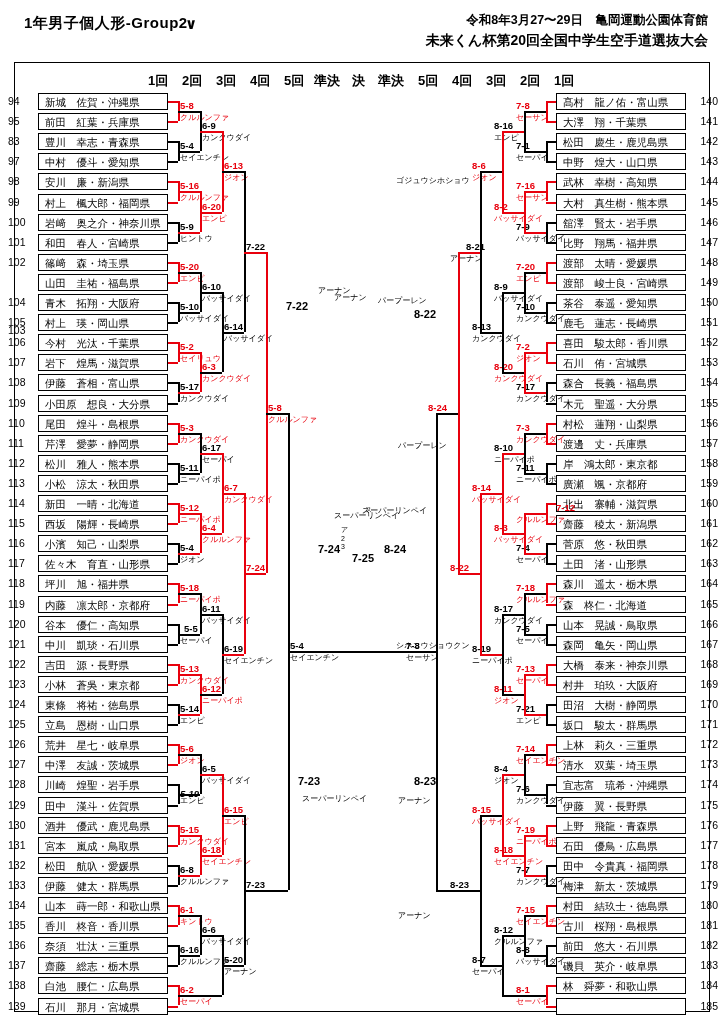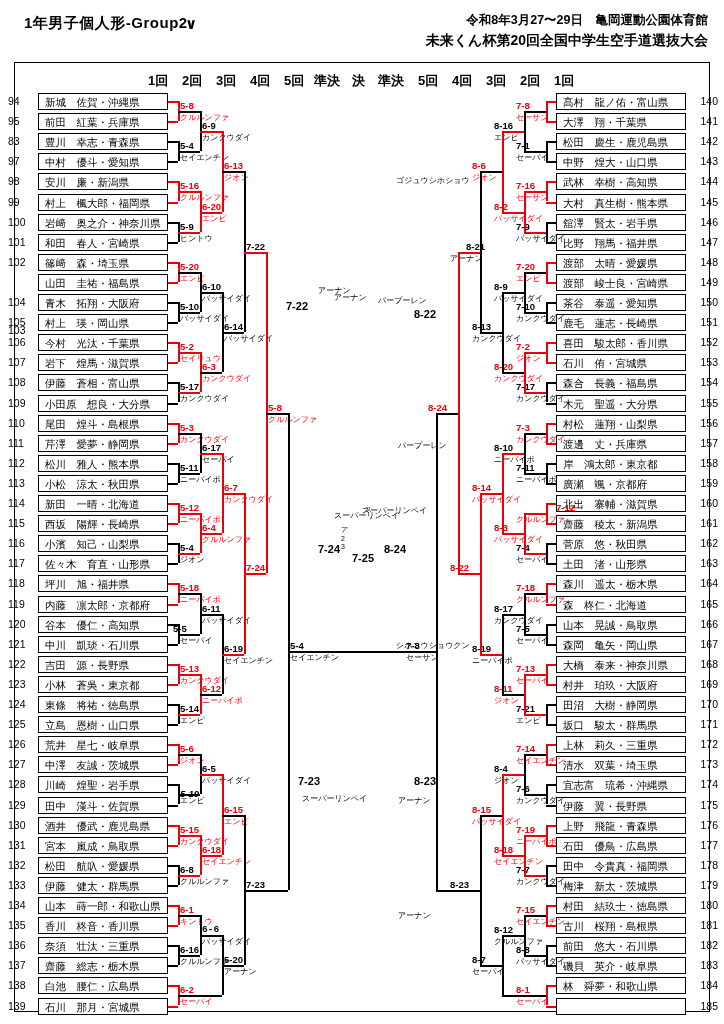--- a/index.html
+++ b/index.html
@@ -315,21 +315,21 @@
       <div class="score" style="left:180px;top:542.25px;">5-4</div>
       <div class="tech" style="left:180px;top:554.25px;">ジオン</div>
       <div class="hl r" style="left:168px;top:583.4000000000001px;width:10px;"></div>
       <div class="hl r" style="left:168px;top:603.5px;width:10px;"></div>
       <div class="vl r" style="left:178px;top:583.4000000000001px;height:20.09999999999991px;"></div>
       <div class="score rr" style="left:180px;top:582.45px;">5-18</div>
       <div class="tech rr" style="left:180px;top:594.45px;">ニーパイポ</div>
       <div class="hl" style="left:168px;top:623.6px;width:10px;"></div>
       <div class="hl" style="left:168px;top:643.7px;width:10px;"></div>
       <div class="vl" style="left:178px;top:623.6px;height:20.100000000000023px;"></div>
-      <div class="score" style="left:173px;top:622.6500000000001px;">5-5</div>
+      <div class="score" style="left:184px;top:622.6500000000001px;">5-5</div>
       <div class="tech" style="left:180px;top:634.6500000000001px;">セーパイ</div>
       <div class="hl r" style="left:168px;top:663.8000000000001px;width:10px;"></div>
       <div class="hl r" style="left:168px;top:683.9000000000001px;width:10px;"></div>
       <div class="vl r" style="left:178px;top:663.8000000000001px;height:20.100000000000023px;"></div>
       <div class="score rr" style="left:180px;top:662.8500000000001px;">5-13</div>
       <div class="tech rr" style="left:180px;top:674.8500000000001px;">カンクウダイ</div>
       <div class="hl" style="left:168px;top:704px;width:10px;"></div>
       <div class="hl" style="left:168px;top:724.1px;width:10px;"></div>
       <div class="vl" style="left:178px;top:704px;height:20.100000000000023px;"></div>
       <div class="score" style="left:180px;top:703.05px;">5-14</div>
@@ -415,21 +415,21 @@
       <div class="score" style="left:202px;top:763.35px;">6-5</div>
       <div class="tech" style="left:202px;top:775.35px;">バッサイダイ</div>
       <div class="hl r" style="left:178px;top:834.6500000000001px;width:22px;"></div>
       <div class="hl r" style="left:178px;top:874.8500000000001px;width:22px;"></div>
       <div class="vl r" style="left:200px;top:834.6500000000001px;height:40.200000000000045px;"></div>
       <div class="score rr" style="left:202px;top:843.7500000000001px;">6-18</div>
       <div class="tech rr" style="left:202px;top:855.7500000000001px;">セイエンチン</div>
       <div class="hl" style="left:178px;top:915.05px;width:22px;"></div>
       <div class="hl" style="left:178px;top:955.25px;width:22px;"></div>
       <div class="vl" style="left:200px;top:915.05px;height:40.200000000000045px;"></div>
-      <div class="score" style="left:202px;top:924.15px;font-family:Liberation Mono, monospace;">6-6</div>
+      <div class="score" style="left:202px;top:924.15px;">6-6</div>
       <div class="tech" style="left:202px;top:936.15px;">バッサイダイ</div>
       <div class="hl r" style="left:200px;top:131.15px;width:22px;"></div>
       <div class="hl r" style="left:200px;top:211.55px;width:22px;"></div>
       <div class="vl r" style="left:222px;top:131.15px;height:80.4px;"></div>
       <div class="score rr" style="left:224px;top:160.35000000000002px;">6-13</div>
       <div class="tech rr" style="left:224px;top:172.35000000000002px;">ジオン</div>
       <div class="hl" style="left:200px;top:291.95000000000005px;width:22px;"></div>
       <div class="hl" style="left:200px;top:372.35px;width:22px;"></div>
       <div class="vl" style="left:222px;top:291.95000000000005px;height:80.39999999999998px;"></div>
       <div class="score" style="left:224px;top:321.15000000000003px;">6-14</div>

